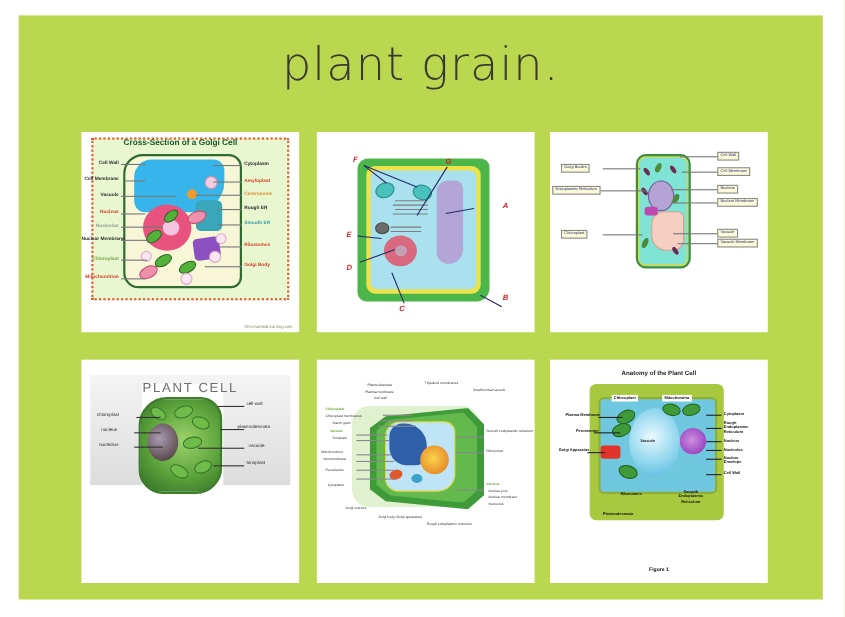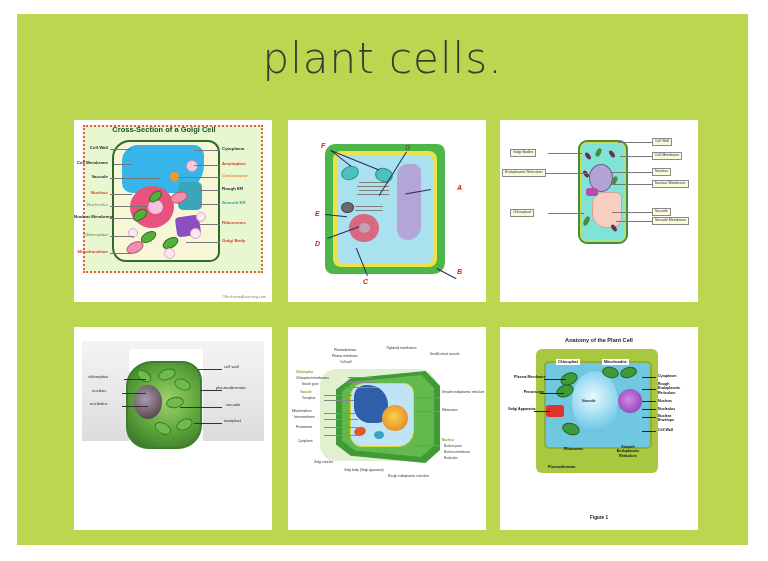--- a/index.html
+++ b/index.html
@@ -225,21 +225,21 @@
   .p6-fig{
     position:absolute;left:0;bottom:10px;width:198px;text-align:center;
     font-size:4.6px;font-weight:bold;color:#111;
   }
 </style>
 </head>
 <body>
 
 <div class="slide">
 
-  <div class="slide-title">plant cells.</div>
+  <div class="slide-title">plant grain.</div>
 
   <div class="grid">
 
     <div class="card r1 c1">
       <div class="fig">
         <div class="p1-box"></div>
         <div class="p1-title">Cross-Section of a Golgi Cell</div>
 
         <div class="p1-cellbody"></div>
         <div class="p1-vac"></div>
@@ -371,20 +371,21 @@
         <div class="callout" style="left:152px;top:60px;">Nuclear Membrane</div>
         <div class="callout" style="left:152px;top:88px;">Vacuole</div>
         <div class="callout" style="left:152px;top:97px;">Vacuole Membrane</div>
       </div>
     </div>
 
     <div class="card r2 c1">
       <div class="fig">
         <div class="p4-bg"></div>
         <div class="p4-white"></div>
+        <div class="p4-title">PLANT CELL</div>
 
         <div class="p4-cell"></div>
         <div class="p4-nuc"></div>
         <div class="p4-chl2" style="left:84px;top:42px;width:16px;height:9px;transform:rotate(-18deg);"></div>
         <div class="p4-chl2" style="left:100px;top:52px;width:15px;height:9px;transform:rotate(22deg);"></div>
         <div class="p4-chl2" style="left:92px;top:70px;width:16px;height:9px;transform:rotate(-10deg);"></div>
         <div class="p4-chl2" style="left:80px;top:96px;width:16px;height:9px;transform:rotate(28deg);"></div>
         <div class="p4-chl2" style="left:102px;top:92px;width:15px;height:9px;transform:rotate(-24deg);"></div>
         <div class="p4-chl2" style="left:62px;top:44px;width:14px;height:8px;transform:rotate(34deg);"></div>
 

